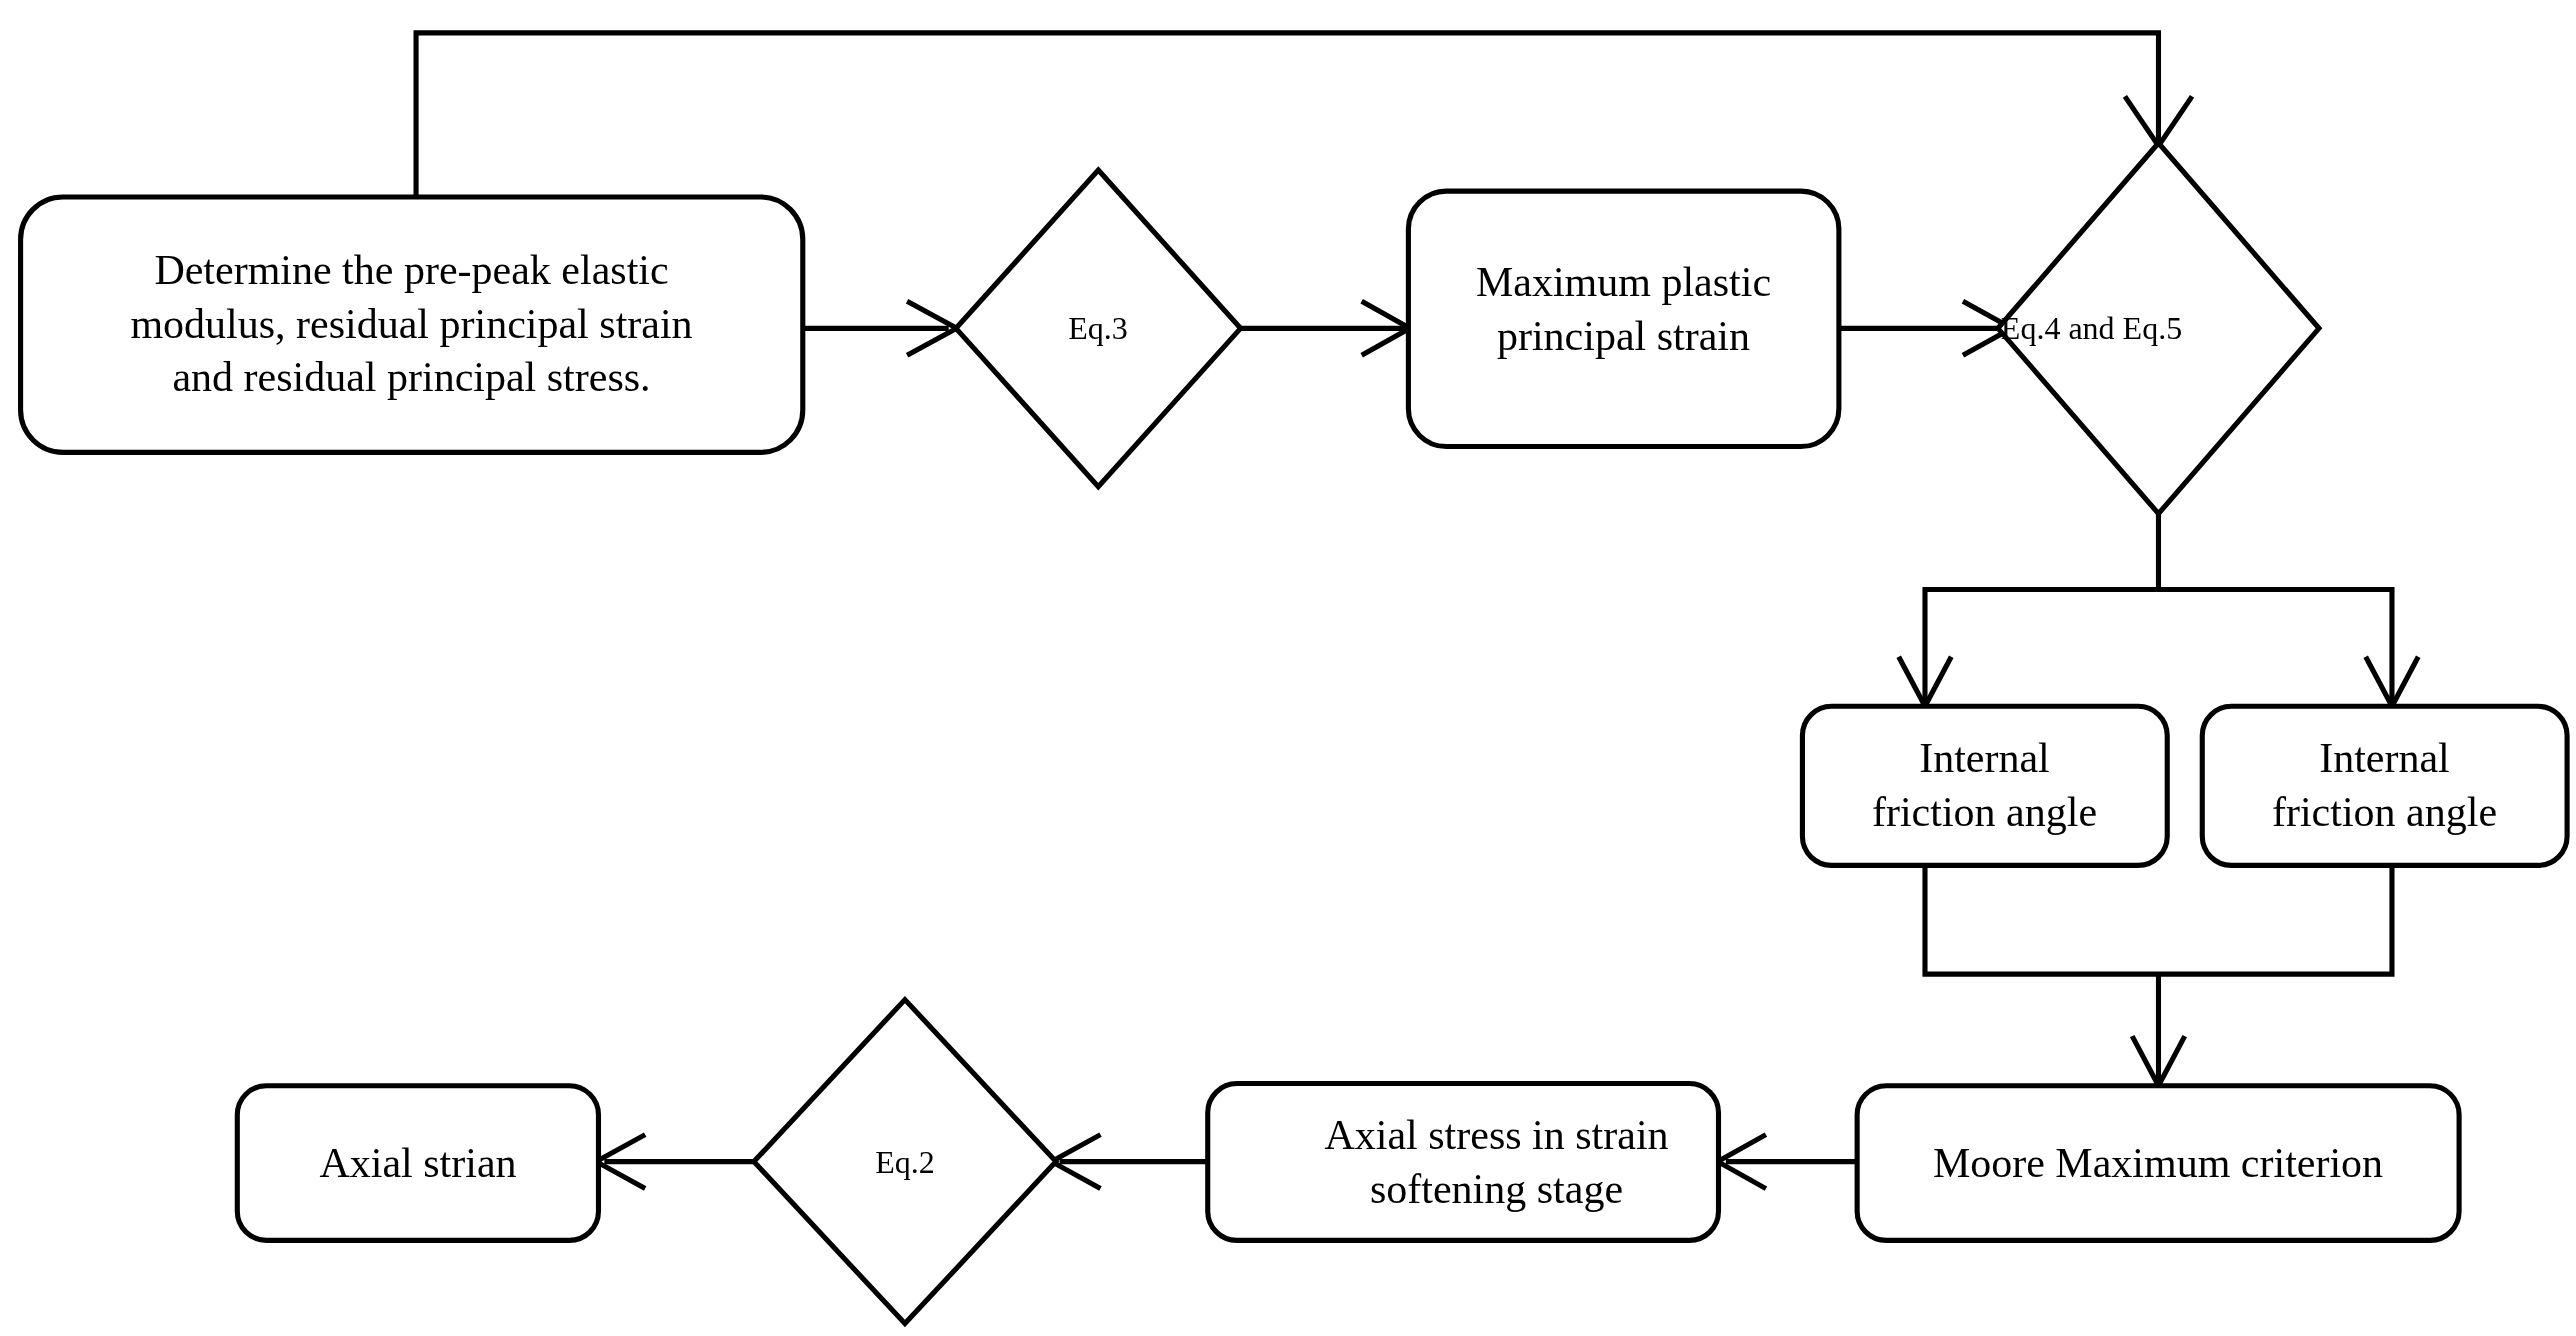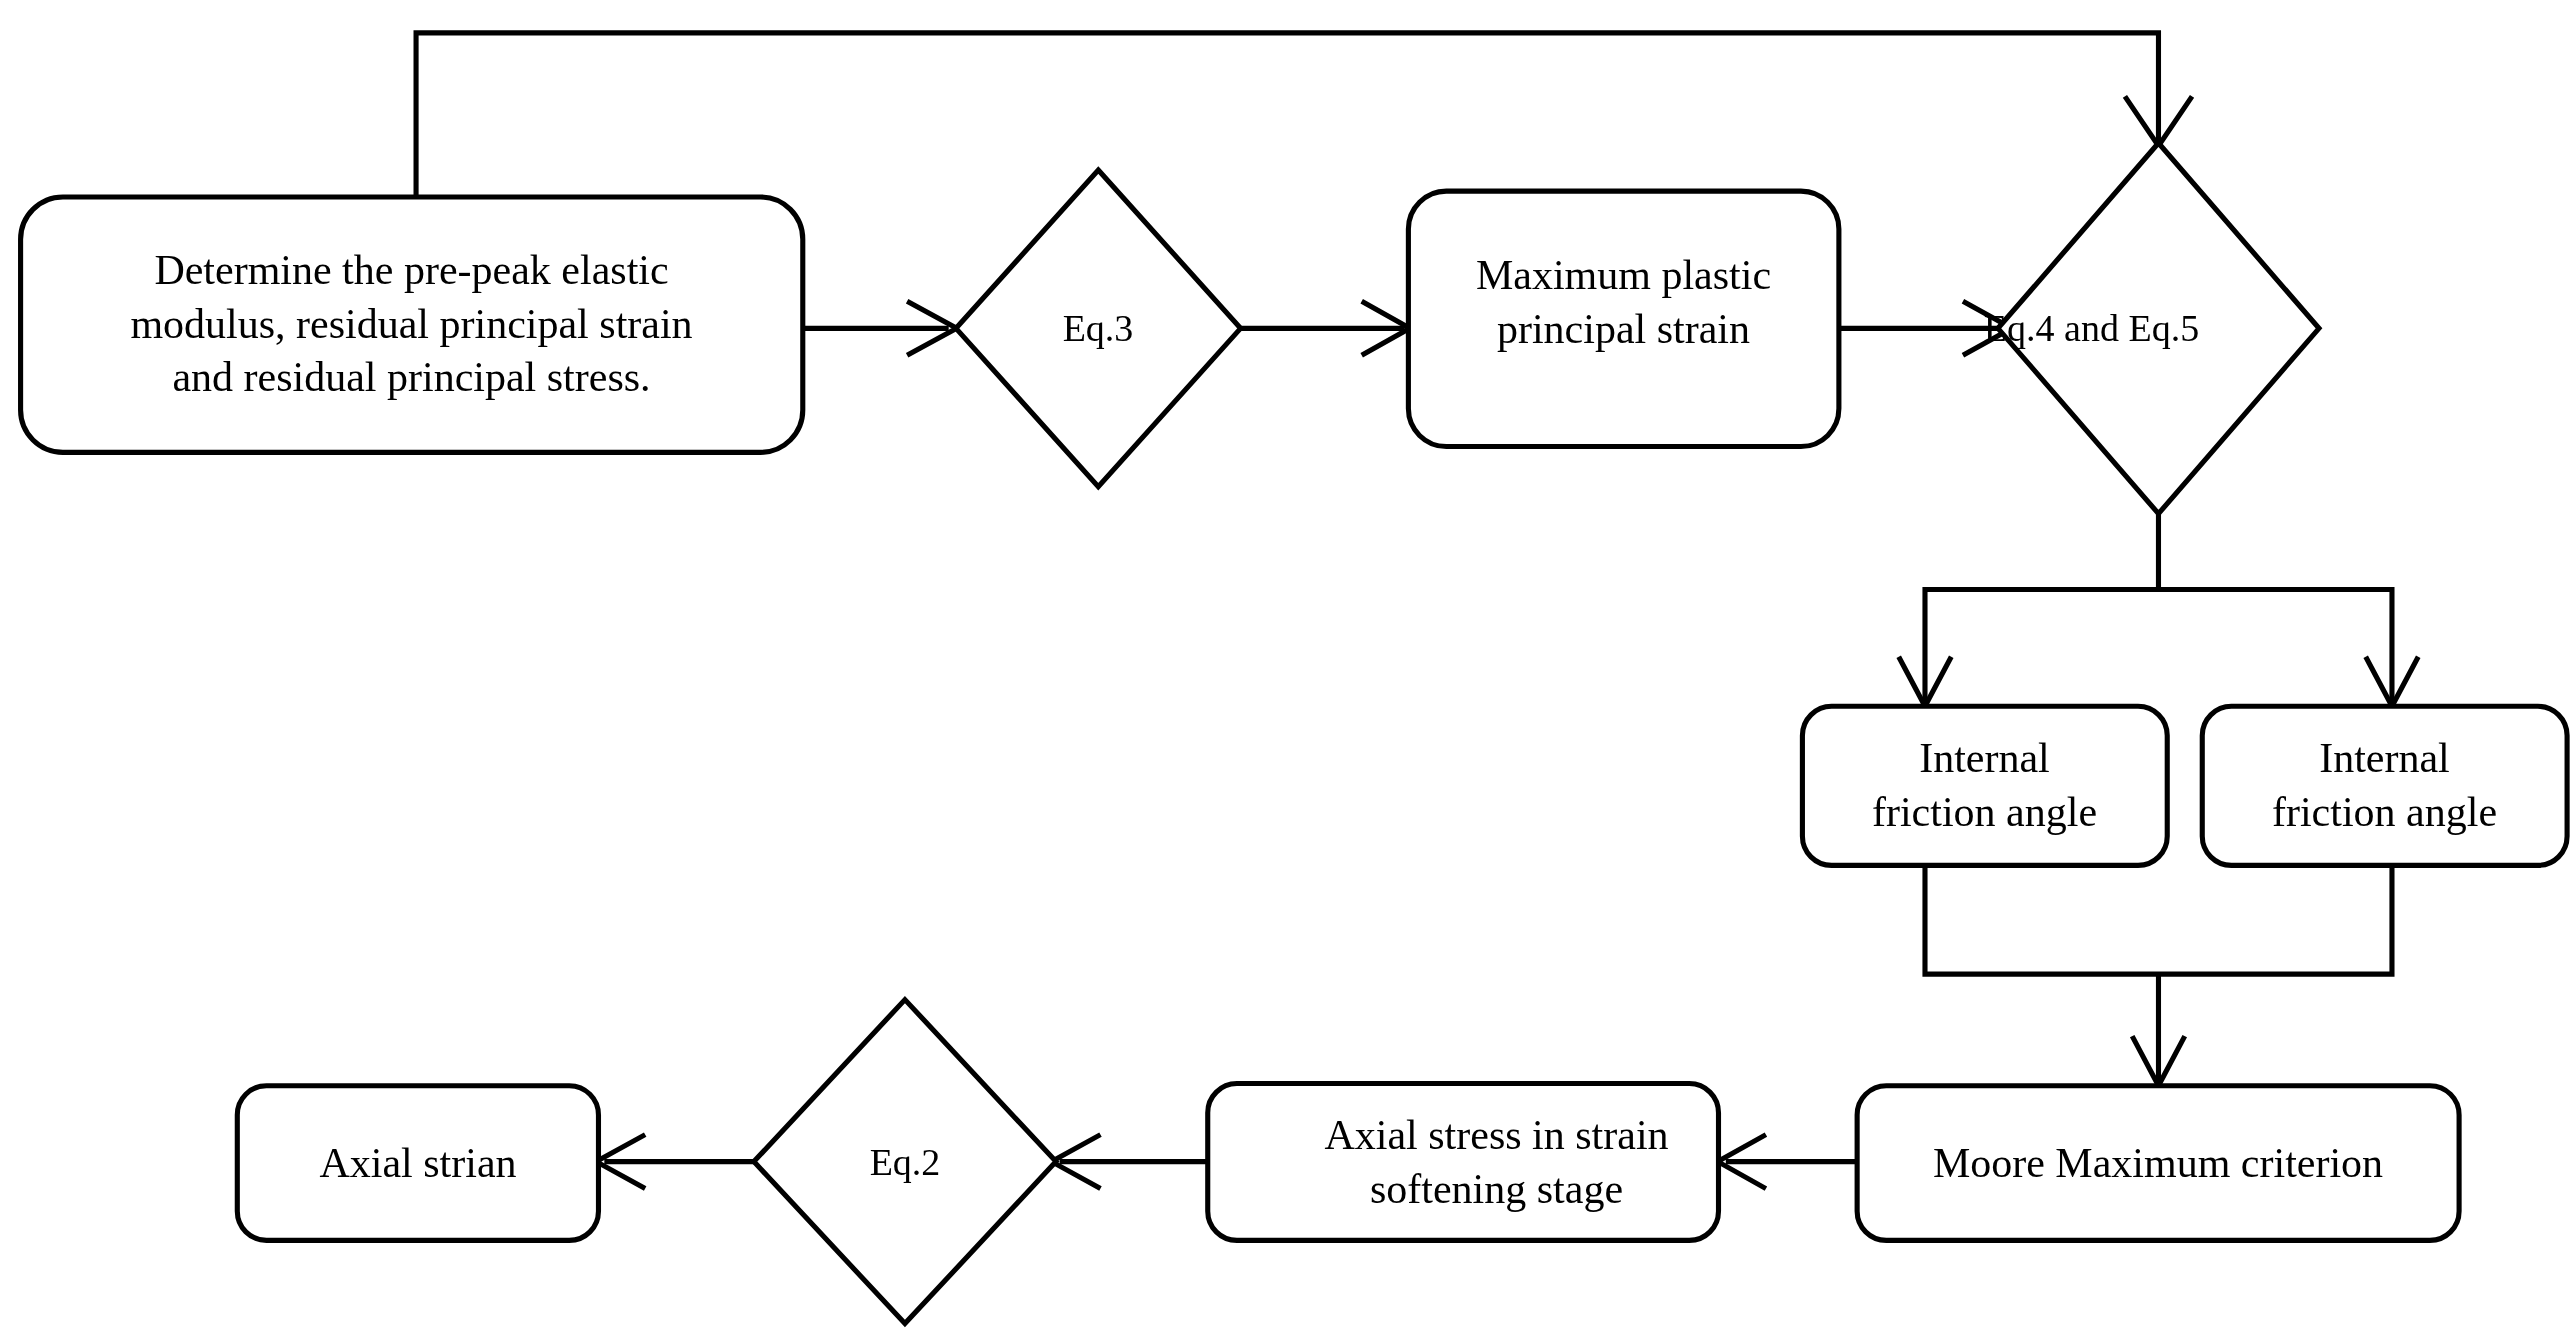--- a/index.html
+++ b/index.html
@@ -52,21 +52,21 @@
     justify-content: center;
     text-align: center;
     color: #000000;
     font-family: "Liberation Serif", "DejaVu Serif", serif;
     font-size: 42px;
     line-height: 1.28;
     white-space: pre-line;
     pointer-events: none;
   }
   .label-box-main { font-size: 42px; }
-  .label-diamond { font-size: 38px; }
+  .label-diamond { font-size: 32px; }
 </style>
 </head>
 <body>
 
 <div id="canvas">
 
   <svg id="flow" viewBox="0 0 3530 1831" xmlns="http://www.w3.org/2000/svg">
 
     <g>
       <path class="conn" d="M 570 270 L 570 45 L 2958 45 L 2958 196"></path>
@@ -137,21 +137,21 @@
     <rect class="shape-stroke" x="325" y="1488" width="495" height="212" rx="40" ry="40"></rect>
 
   </svg>
 
   <div class="node-label label-box-main" style="left:29px; top:204px; width:765px; height:241px;">Determine the pre-peak elastic
 modulus, residual principal strain
 and residual principal stress.</div>
 
   <div class="node-label label-diamond" style="left:974px; top:288px; width:248px; height:80px;">Eq.3</div>
 
-  <div class="node-label label-box-main" style="left:1414px; top:182px; width:419px; height:241px;">Maximum plastic
+  <div class="node-label label-box-main" style="left:1414px; top:189px; width:419px; height:241px;">Maximum plastic
 principal strain</div>
 
   <div class="node-label label-diamond" style="left:1880px; top:288px; width:423px; height:80px;">Eq.4 and Eq.5</div>
 
   <div class="node-label label-box-main" style="left:1808px; top:712px; width:353px; height:147px;">Internal
 friction angle</div>
 
   <div class="node-label label-box-main" style="left:2208px; top:712px; width:353px; height:147px;">Internal
 friction angle</div>
 

